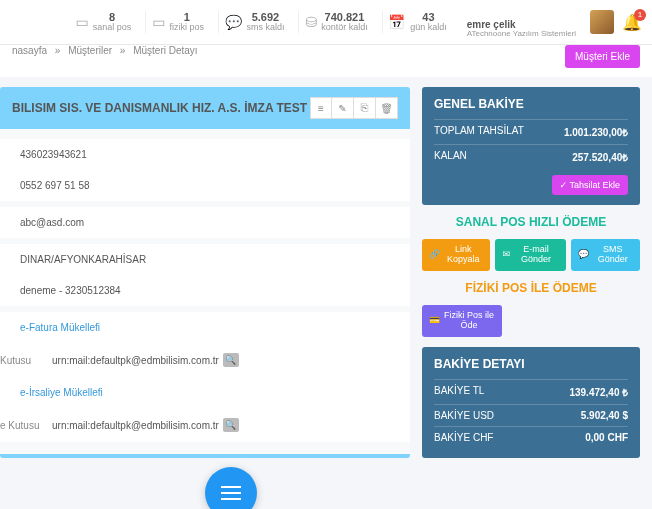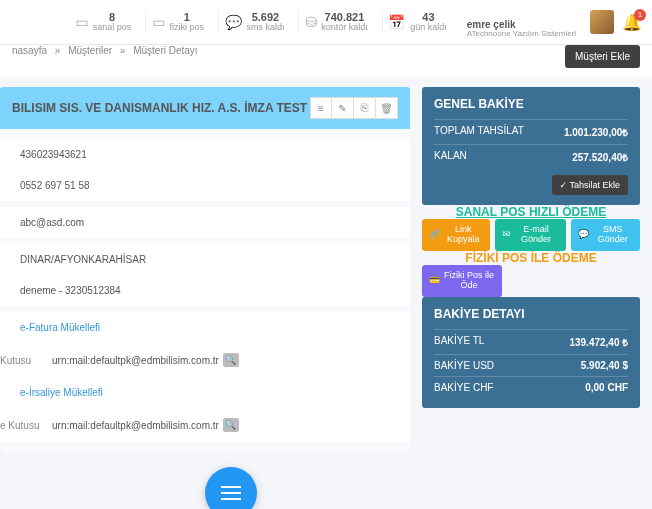--- a/index.html
+++ b/index.html
@@ -13,42 +13,42 @@
 .stat-label { font-size: 9px; color: #999; }
 .user { display: flex; flex-direction: column; line-height: 1.1; padding: 0 6px; margin-top: 14px; }
 .user-name { font-size: 10px; font-weight: bold; color: #555; }
 .user-sub { font-size: 8px; color: #999; }
 .avatar { width: 24px; height: 24px; background: linear-gradient(135deg,#d4a257,#8b5a2b); border-radius: 3px; }
 .bell { position: relative; color: #aaa; font-size: 16px; }
 .badge { position: absolute; top: -4px; right: -4px; background: #e74c3c; color: #fff; font-size: 8px; width: 12px; height: 12px; border-radius: 50%; display: flex; align-items: center; justify-content: center; }
 .breadcrumb-row { background: #fff; height: 32px; display: flex; align-items: flex-start; justify-content: space-between; padding: 0 12px; font-size: 10px; color: #888; }
 .breadcrumb-row .sep { margin: 0 5px; }
 .btn { border: none; padding: 6px 10px; font-size: 10px; color: #fff; border-radius: 3px; cursor: pointer; }
-.btn-green { background: #404040; }
+.btn-green { background: #d946ef; }
 .content { display: flex; gap: 12px; padding: 10px 12px 0 0; }
 .left { flex: 1; background: #7dd3fc; border-radius: 3px; padding: 0; overflow: hidden; }
 .left-header { display: flex; justify-content: space-between; align-items: center; padding: 10px 12px; }
 .left-title { font-size: 12px; font-weight: bold; color: #555; }
 .left-actions { display: flex; gap: 0; }
 .mini-btn { width: 22px; height: 22px; border: 1px solid #ddd; background: #fff; color: #888; font-size: 10px; display: flex; align-items: center; justify-content: center; cursor: pointer; }
 .mini-btn + .mini-btn { border-left: none; }
 .field-row { padding: 10px 20px; font-size: 10px; color: #555; background: #fff; }
 .field-row.alt { background: #f8f9fb; }
 .field-row .label { color: #888; font-size: 10px; display: inline-block; width: 52px; vertical-align: top; }
 .link { color: #3498db; }
 .tag-icon { display: inline-flex; width: 16px; height: 14px; background: #bbb; color: #fff; font-size: 9px; align-items: center; justify-content: center; border-radius: 2px; margin-left: 4px; }
-.right { width: 218px; display: flex; flex-direction: column; }
+.right { width: 218px; display: flex; flex-direction: column; gap: 10px; }
 .card-blue { background: #3b6f94; color: #fff; border-radius: 3px; padding: 10px 12px; }
 .card-blue h3 { font-size: 12px; font-weight: bold; margin-bottom: 8px; }
 .balance-row { display: flex; justify-content: space-between; font-size: 10px; padding: 5px 0; border-top: 1px solid rgba(255,255,255,0.2); }
 .balance-row:first-of-type { border-top: 1px solid rgba(255,255,255,0.2); }
 .balance-row .val { font-weight: bold; }
 .card-blue .btn-green { float: right; margin-top: 6px; font-size: 9px; padding: 5px 8px; text-align: center; }
 .section-title { text-align: center; font-size: 12px; font-weight: bold; }
-.title-green { color: #1abc9c; text-decoration: underline; }
+.title-green { color: #1abc9c; }
 .title-orange { color: #f39c12; }
 .btn-row { display: flex; gap: 5px; justify-content: center; }
 .btn-orange { background: #f39c12; }
 .btn-teal { background: #1abc9c; }
 .btn-cyan { background: #3fc3ee; }
 .btn-purple { background: #7b68ee; }
 .btn-sm { font-size: 9px; padding: 6px 7px; display: flex; align-items: center; gap: 3px; line-height: 1.1; }
 .fab { position: absolute; bottom: -10px; left: 205px; width: 52px; height: 52px; background: #2196f3; border-radius: 50%; display: flex; align-items: center; justify-content: center; color: #fff; font-size: 20px; box-shadow: 0 2px 8px rgba(0,0,0,0.2); }
 .fab-lines { width: 20px; height: 2px; background: #fff; position: relative; }
 .fab-lines::before, .fab-lines::after { content: ''; position: absolute; width: 20px; height: 2px; background: #fff; left: 0; }

